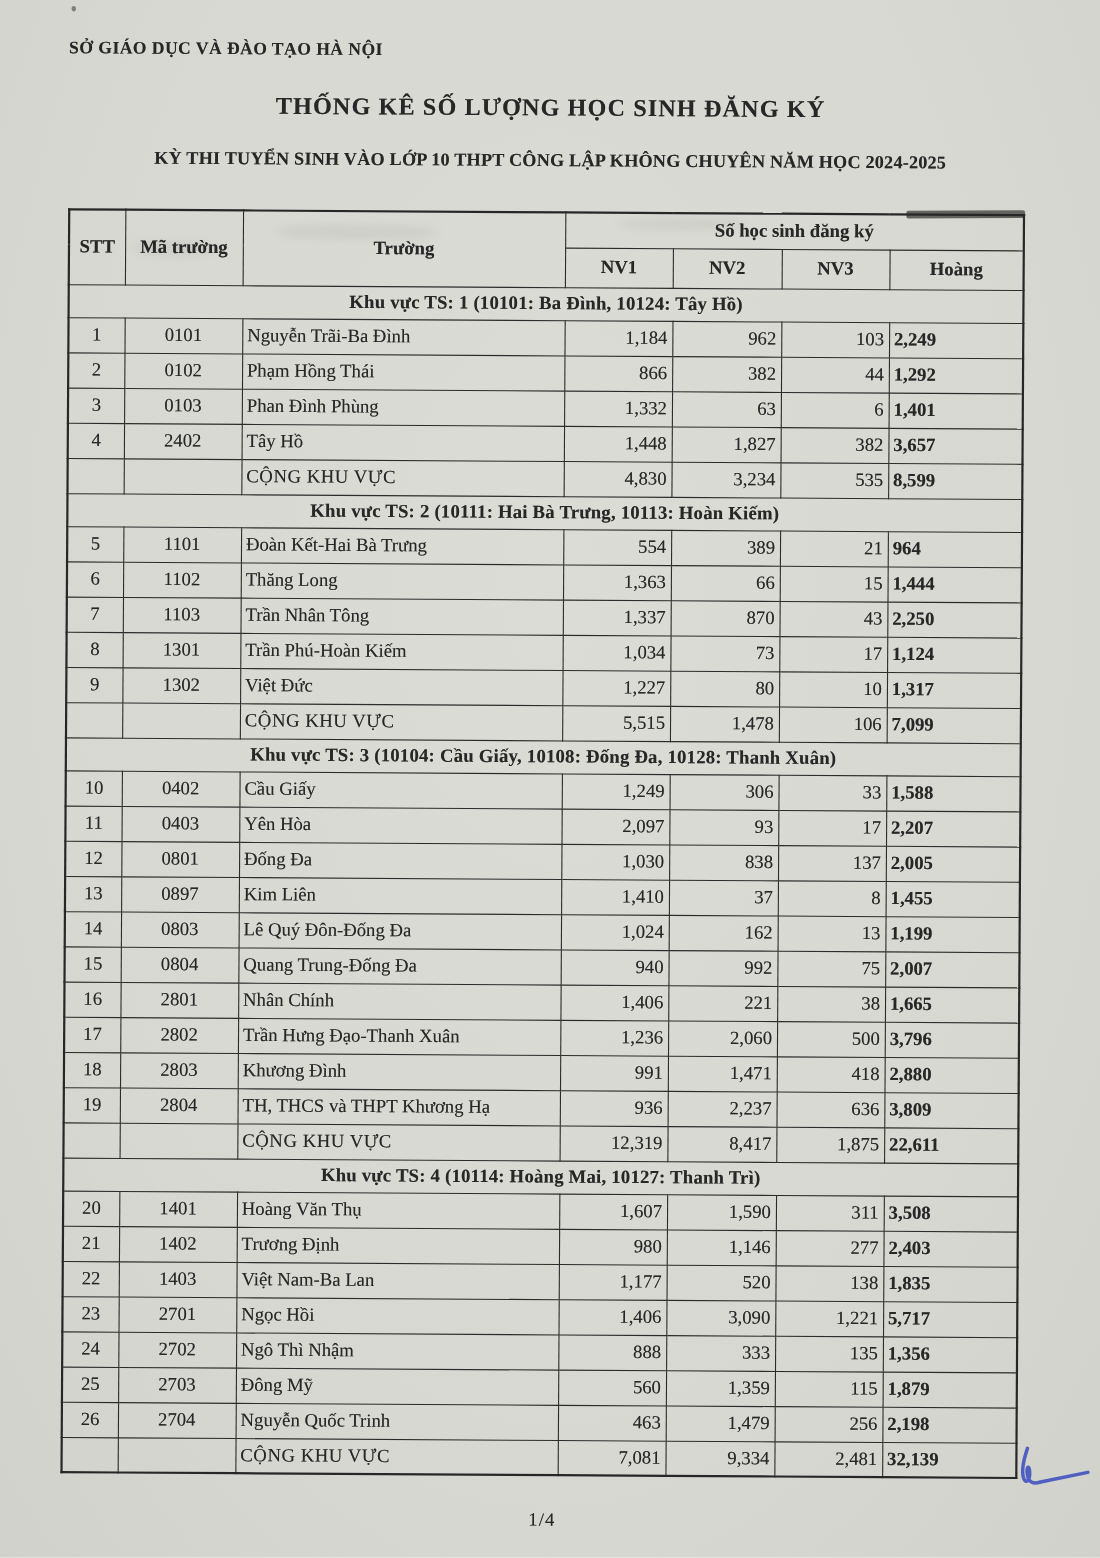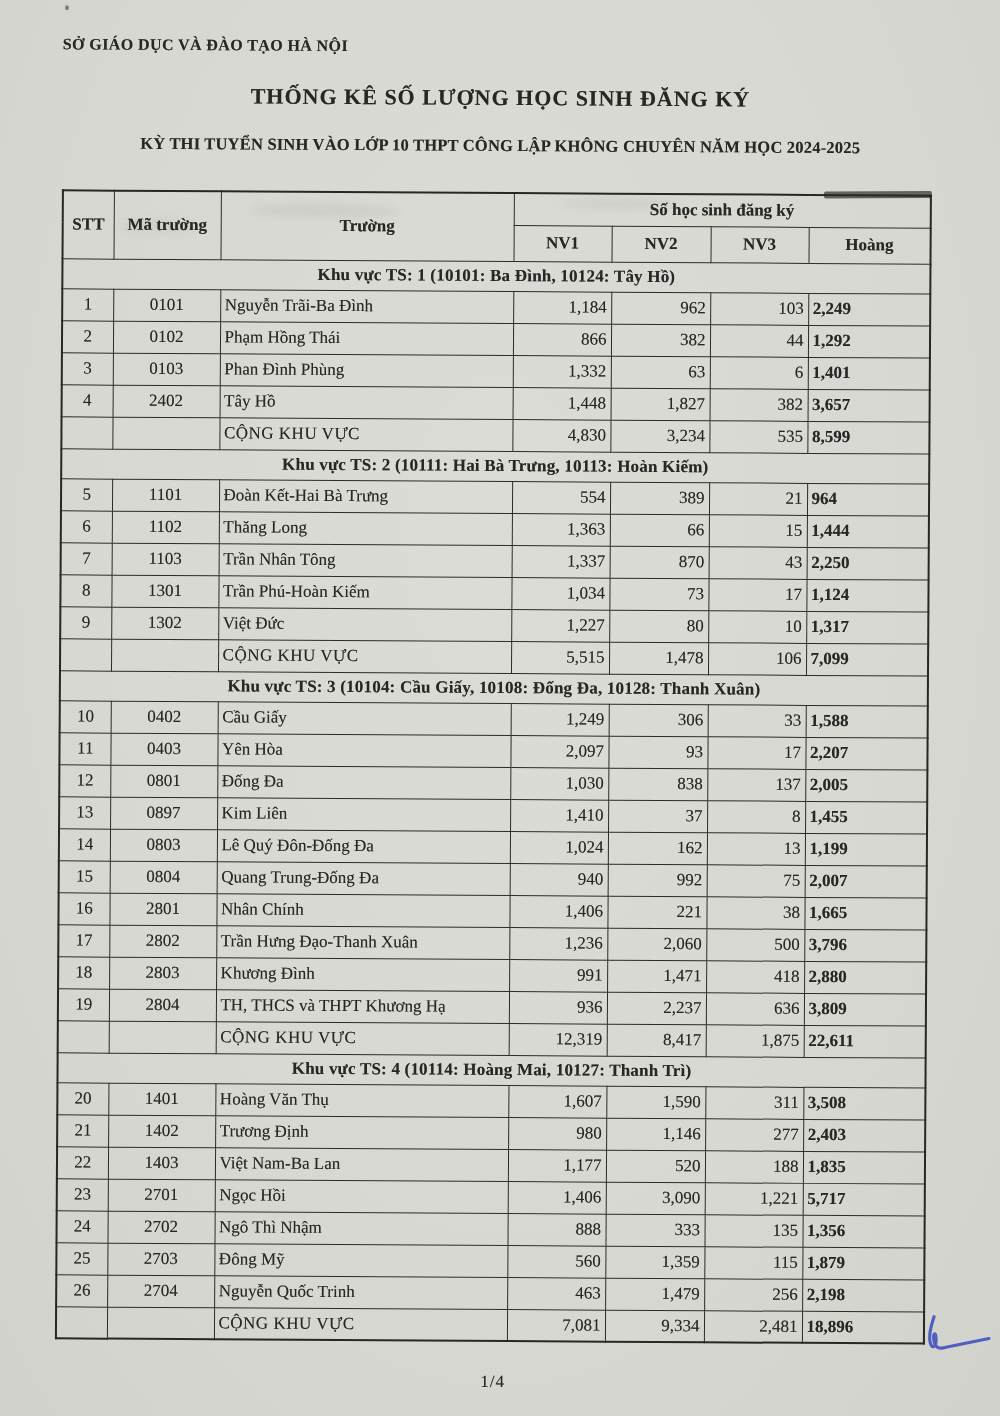--- a/index.html
+++ b/index.html
@@ -347,21 +347,21 @@
           <td class="c4">1,146</td>
           <td class="c5">277</td>
           <td class="c6">2,403</td>
         </tr>
         <tr class="data-row">
           <td class="c0">22</td>
           <td class="c1">1403</td>
           <td class="c2">Việt Nam-Ba Lan</td>
           <td class="c3">1,177</td>
           <td class="c4">520</td>
-          <td class="c5">188</td>
+          <td class="c5">138</td>
           <td class="c6">1,835</td>
         </tr>
         <tr class="data-row">
           <td class="c0">23</td>
           <td class="c1">2701</td>
           <td class="c2">Ngọc Hồi</td>
           <td class="c3">1,406</td>
           <td class="c4">3,090</td>
           <td class="c5">1,221</td>
           <td class="c6">5,717</td>
@@ -393,21 +393,21 @@
           <td class="c5">256</td>
           <td class="c6">2,198</td>
         </tr>
         <tr class="total-row">
           <td class="c0"></td>
           <td class="c1"></td>
           <td class="c2">CỘNG KHU VỰC</td>
           <td class="c3">7,081</td>
           <td class="c4">9,334</td>
           <td class="c5">2,481</td>
-          <td class="c6">18,896</td>
+          <td class="c6">32,139</td>
         </tr>
       </tbody>
   </table>
 
   <div class="page-footer">1/4</div>
 
   <svg class="signature" viewBox="0 0 74 56">
     <path d="M15,4 C12,13 9,25 12,32 C14,36.5 18,33 17,24 C16.2,19 14,21 15,27.5 C16,34.5 20,37 27,34.5 L70,25.5" fill="none" stroke="#4456c0" stroke-width="3.2" stroke-linecap="round" stroke-linejoin="round" opacity="0.92"></path>
   </svg>
 

